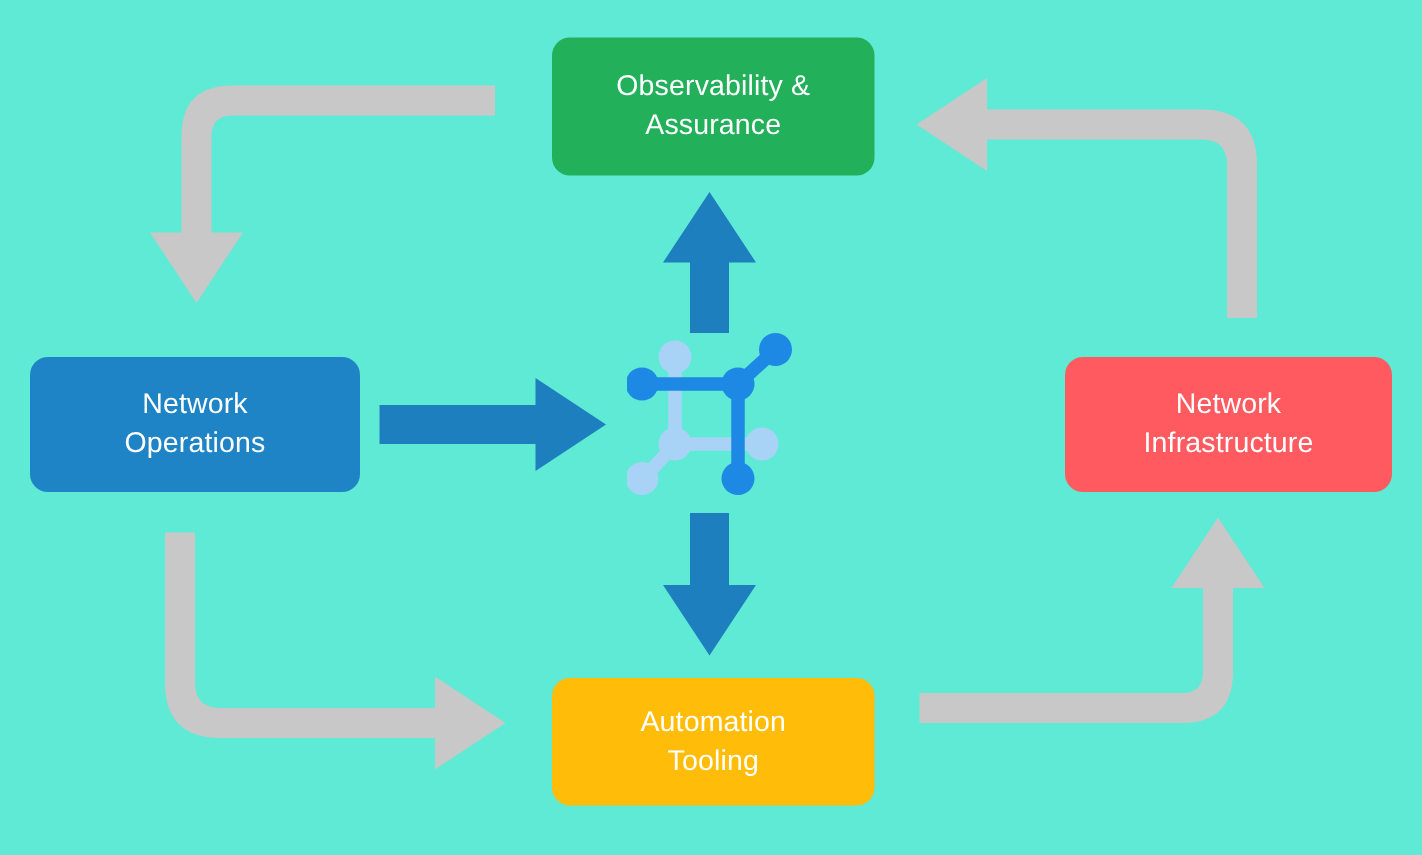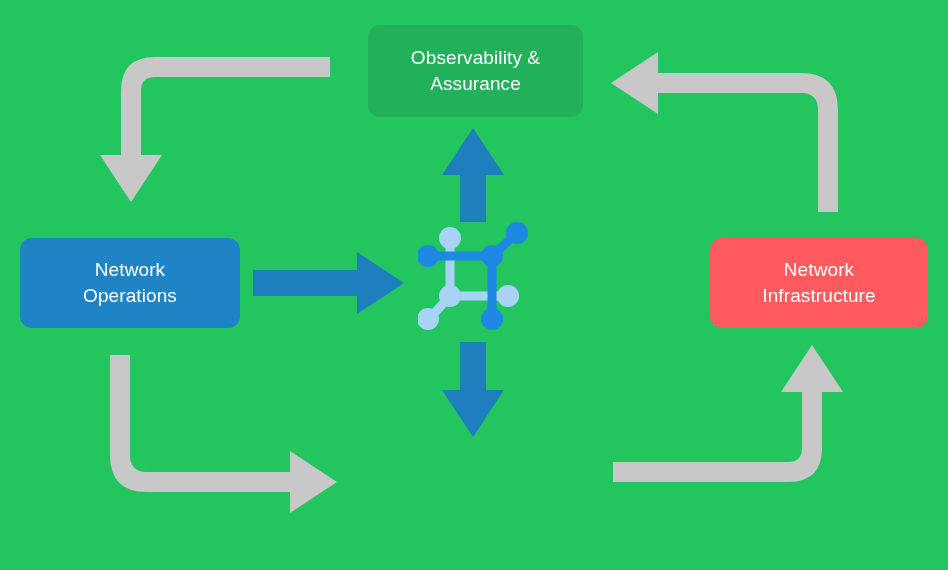--- a/index.html
+++ b/index.html
@@ -11,21 +11,21 @@
   body {
     width: 948px;
     height: 570px;
     overflow: hidden;
     font-family: "Liberation Sans", sans-serif;
   }
   #canvas {
     position: relative;
     width: 948px;
     height: 570px;
-    background: #22c55e;
+    background: #5eead4;
   }
   .node-box {
     position: absolute;
     display: flex;
     align-items: center;
     justify-content: center;
     text-align: center;
     border-radius: 12px;
     color: #ffffff;
     font-size: 19px;
@@ -193,14 +193,18 @@
   <div class="node-box" id="box-network-operations">
     <span>Network
 Operations</span>
   </div>
 
   <div class="node-box" id="box-network-infrastructure">
     <span>Network
 Infrastructure</span>
   </div>
 
+  <div class="node-box" id="box-automation-tooling">
+    <span>Automation
+Tooling</span>
+  </div>
 
 </div>
 
 </body></html>

